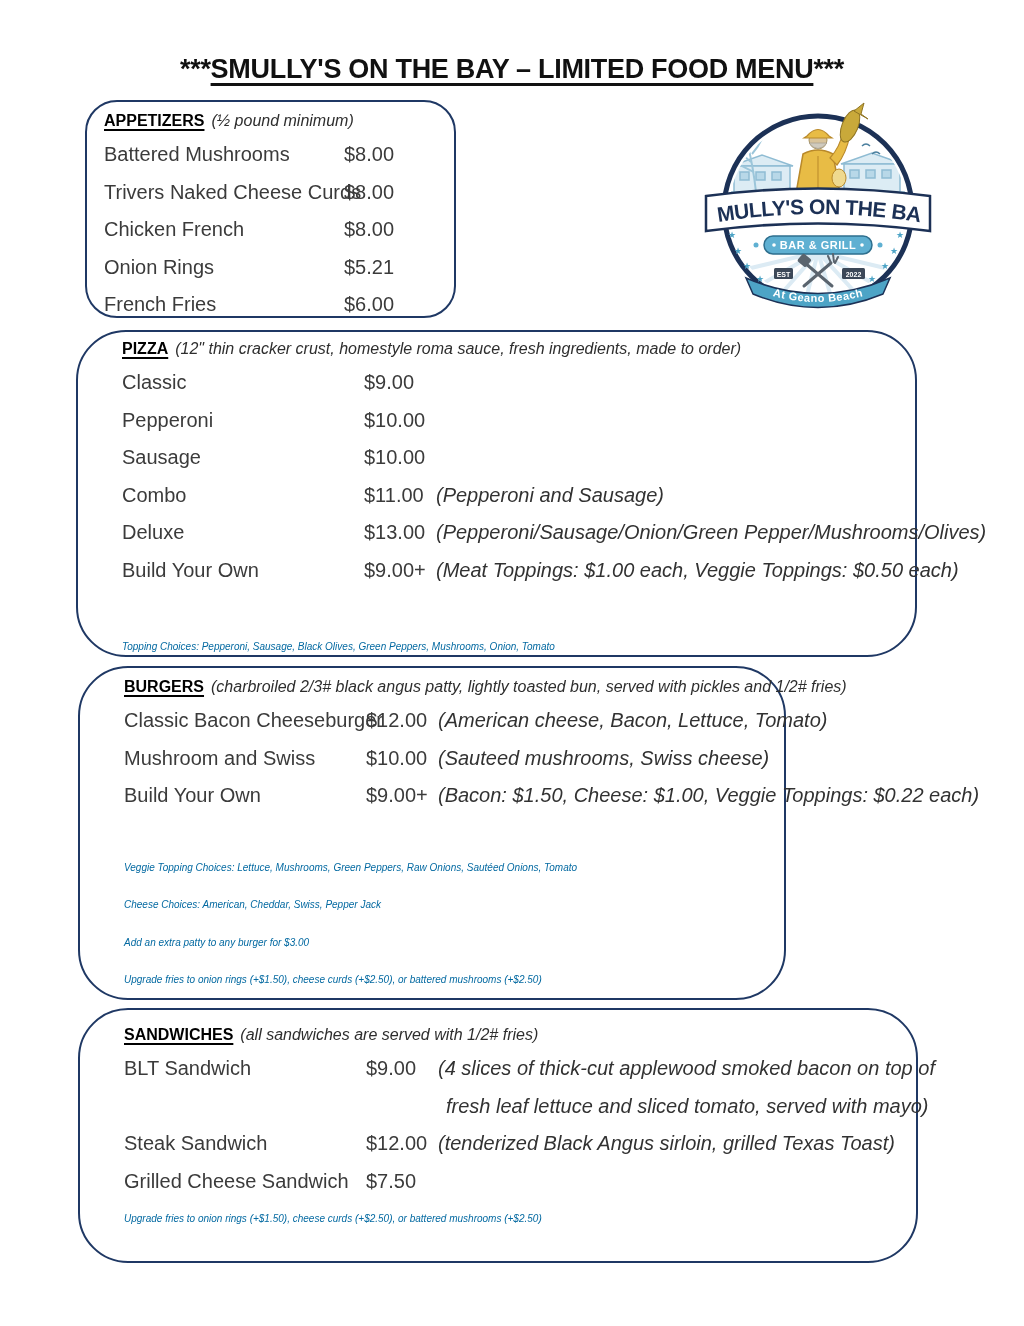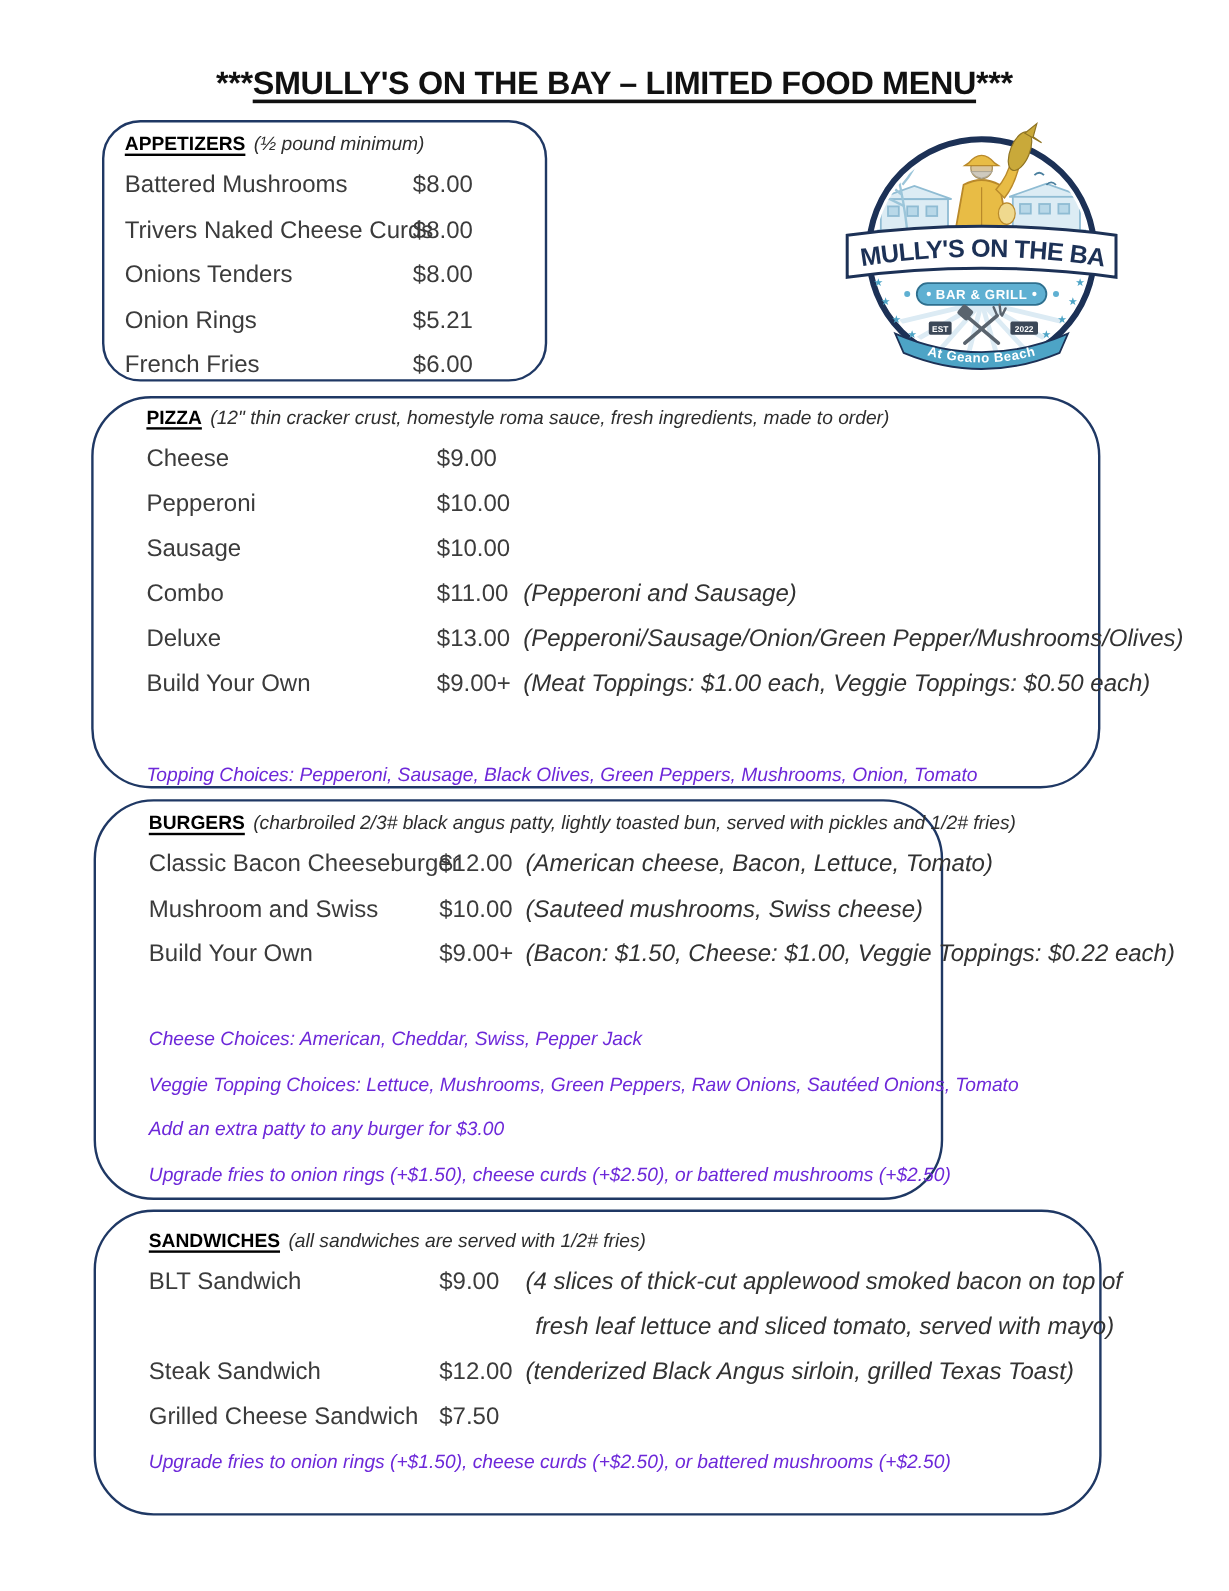--- a/index.html
+++ b/index.html
@@ -36,21 +36,21 @@
   .row { display:flex; height:37.5px; align-items:center; font-size:20px; white-space:nowrap; }
   .cell { flex:0 0 auto; }
   .cell.name  { width:240px; }
   .box--pizza .cell.name, .box--burgers .cell.name, .box--sandwiches .cell.name { width:242px; }
   .cell.price { width:72px; }
   .cell.desc  { font-style:italic; color:#323232; }
   .cell.desc.desc2 { padding-left:8px; }
 
   .footnotes .foot {
     height:37.5px; display:flex; align-items:center;
-    font-style:italic; font-size:16px; color:#6d28d9; white-space:nowrap;
+    font-style:italic; font-size:10px; color:#0369a1; white-space:nowrap;
   }
   .box--pizza .footnotes   { margin-top:39px; }
   .box--burgers .footnotes { margin-top:34px; }
   .box--sandwiches .footnotes { margin-top:0; }
 
   
   .logo { position:absolute; left:704px; top:101px; width:228px; height:214px; }
 </style>
 </head>
 <body>
@@ -180,39 +180,39 @@
         <span class="cell name">Battered Mushrooms</span>
         <span class="cell price">$8.00</span>
         <span class="cell desc"></span>
       </div>
       <div class="row">
         <span class="cell name">Trivers Naked Cheese Curds</span>
         <span class="cell price">$8.00</span>
         <span class="cell desc"></span>
       </div>
       <div class="row">
-        <span class="cell name">Onions Tenders</span>
+        <span class="cell name">Chicken French</span>
         <span class="cell price">$8.00</span>
         <span class="cell desc"></span>
       </div>
       <div class="row">
         <span class="cell name">Onion Rings</span>
         <span class="cell price">$5.21</span>
         <span class="cell desc"></span>
       </div>
       <div class="row">
         <span class="cell name">French Fries</span>
         <span class="cell price">$6.00</span>
         <span class="cell desc"></span>
       </div>
     </section>
   <section class="box box--pizza">
       <div class="sec-head"><span class="sec-title">PIZZA</span><span class="sec-note">(12" thin cracker crust, homestyle roma sauce, fresh ingredients, made to order)</span></div>
       <div class="row">
-        <span class="cell name">Cheese</span>
+        <span class="cell name">Classic</span>
         <span class="cell price">$9.00</span>
         <span class="cell desc"></span>
       </div>
       <div class="row">
         <span class="cell name">Pepperoni</span>
         <span class="cell price">$10.00</span>
         <span class="cell desc"></span>
       </div>
       <div class="row">
         <span class="cell name">Sausage</span>
@@ -249,22 +249,22 @@
         <span class="cell name">Mushroom and Swiss</span>
         <span class="cell price">$10.00</span>
         <span class="cell desc">(Sauteed mushrooms, Swiss cheese)</span>
       </div>
       <div class="row">
         <span class="cell name">Build Your Own</span>
         <span class="cell price">$9.00+</span>
         <span class="cell desc">(Bacon: $1.50, Cheese: $1.00, Veggie Toppings: $0.22 each)</span>
       </div>
       <div class="footnotes">
+        <div class="foot">Veggie Topping Choices: Lettuce, Mushrooms, Green Peppers, Raw Onions, Sautéed Onions, Tomato</div>
         <div class="foot">Cheese Choices: American, Cheddar, Swiss, Pepper Jack</div>
-        <div class="foot">Veggie Topping Choices: Lettuce, Mushrooms, Green Peppers, Raw Onions, Sautéed Onions, Tomato</div>
         <div class="foot">Add an extra patty to any burger for $3.00</div>
         <div class="foot">Upgrade fries to onion rings (+$1.50), cheese curds (+$2.50), or battered mushrooms (+$2.50)</div>
       </div>
     </section>
   <section class="box box--sandwiches">
       <div class="sec-head"><span class="sec-title">SANDWICHES</span><span class="sec-note">(all sandwiches are served with 1/2# fries)</span></div>
       <div class="row">
         <span class="cell name">BLT Sandwich</span>
         <span class="cell price">$9.00</span>
         <span class="cell desc">(4 slices of thick-cut applewood smoked bacon on top of</span>

